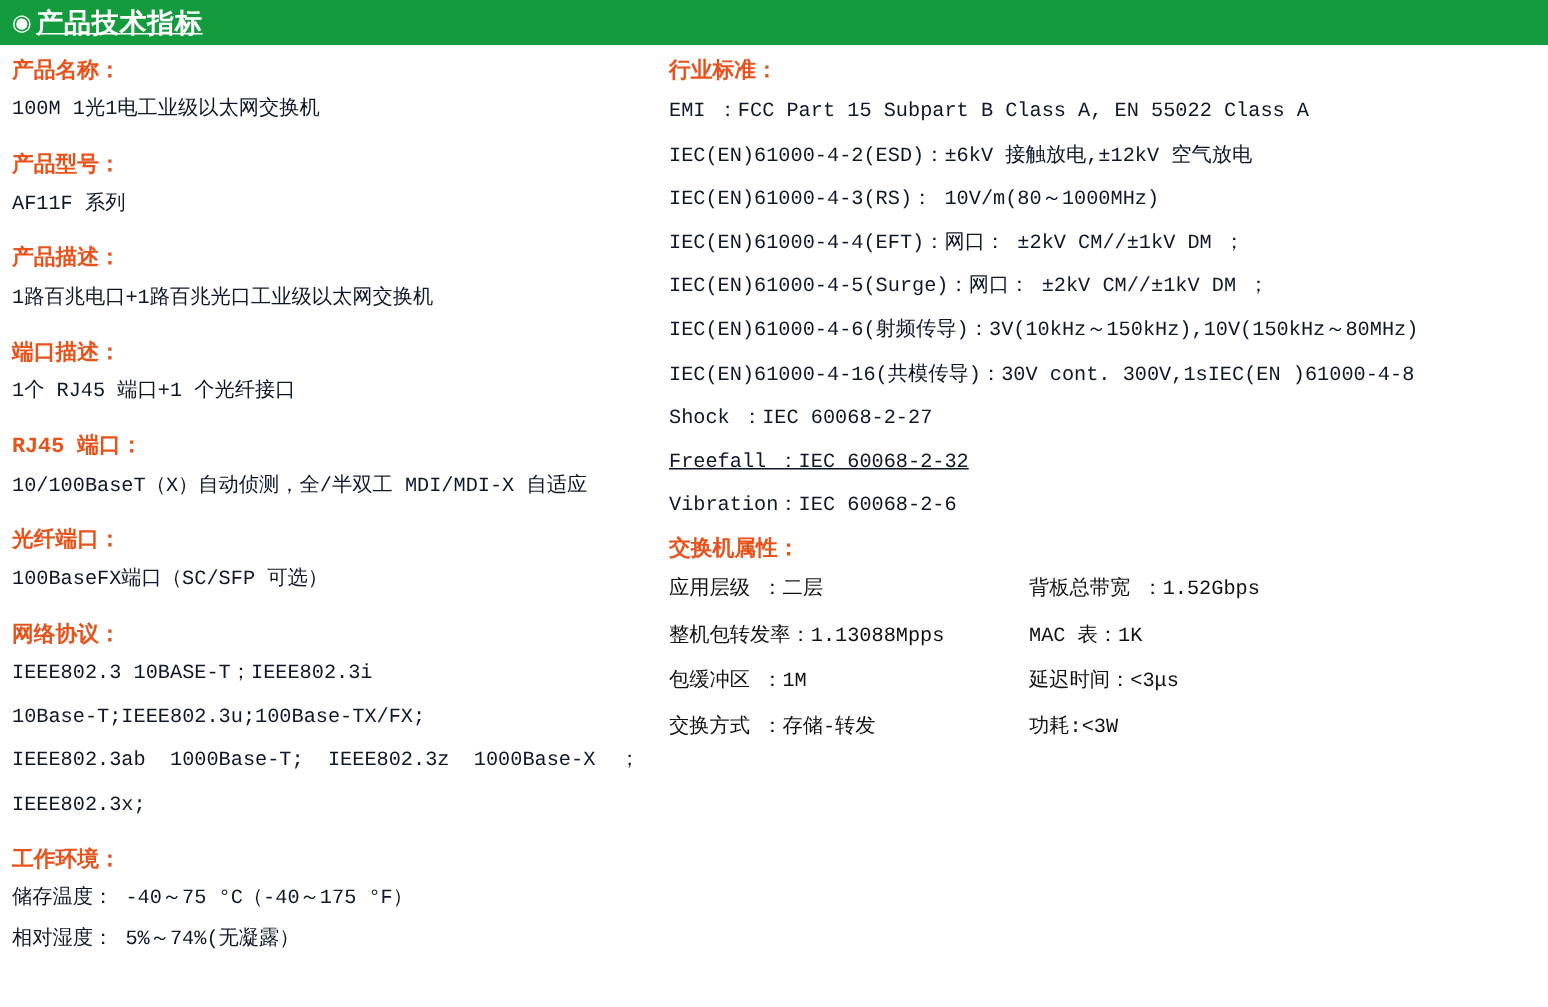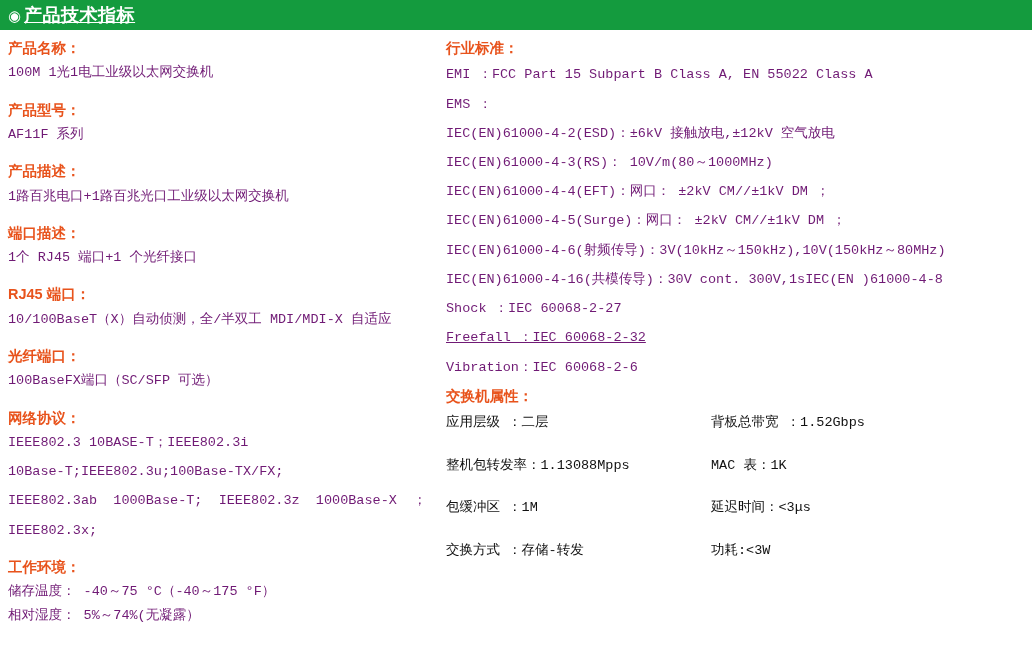--- a/index.html
+++ b/index.html
@@ -56,48 +56,48 @@
     width: 592px;
     padding-left: 6px;
     box-sizing: border-box;
   }
   .sec-head {
     color: #e8531c;
     font-weight: bold;
     font-size: 14.5px;
     margin: 0 0 7px 0;
     line-height: 1.2;
+    font-family: Liberation Mono, monospace;
   }
   .col-left .sec-head { margin-top: 19px; }
   .col-left .sec-head:first-child { margin-top: 0; }
   .body-line {
     font-family: "Liberation Mono", monospace;
     font-size: 13.5px;
     line-height: 1.35;
-    margin: 0 0 10px 0;
-    color: #701a75;
+    margin: 8px 0 10px 0;
+    color: #0f172a;
     white-space: pre-wrap;
   }
   .col-left .body-line { margin-bottom: 11px; }
   .underline-u { text-decoration: underline; }
   
   .col-right .sec-head { margin-bottom: 9px; }
   .col-right .body-line { margin-bottom: 12px; }
   .std-list .body-line { margin-bottom: 11px; }
   
   .attr-grid {
     display: grid;
     grid-template-columns: 240px auto;
     row-gap: 13px;
     column-gap: 0;
     font-family: "Liberation Mono", monospace;
     font-size: 13.5px;
     color: #111111;
     margin-top: 2px;
-    gap: 25px;
   }
   .attr-cell { line-height: 1.3; white-space: pre; }
   .env-block .body-line { margin-bottom: 5px; }
 </style>
 </head>
 <body>
 
 <div class="page">
 
   <div class="header">
@@ -139,21 +139,20 @@
         <div class="body-line">相对湿度： 5%～74%(无凝露）</div>
       </div>
 
     </div>
 
     <div class="col-right">
 
       <div class="sec-head">行业标准：</div>
       <div class="std-list">
         <div class="body-line">EMI ：FCC Part 15 Subpart B Class A, EN 55022 Class A</div>
-        <div class="body-line">EMS ：</div>
         <div class="body-line">IEC(EN)61000-4-2(ESD)：±6kV 接触放电,±12kV 空气放电</div>
         <div class="body-line">IEC(EN)61000-4-3(RS)： 10V/m(80～1000MHz)</div>
         <div class="body-line">IEC(EN)61000-4-4(EFT)：网口： ±2kV CM//±1kV DM ；</div>
         <div class="body-line">IEC(EN)61000-4-5(Surge)：网口： ±2kV CM//±1kV DM ；</div>
         <div class="body-line">IEC(EN)61000-4-6(射频传导)：3V(10kHz～150kHz),10V(150kHz～80MHz)</div>
         <div class="body-line">IEC(EN)61000-4-16(共模传导)：30V cont. 300V,1sIEC(EN )61000-4-8</div>
         <div class="body-line">Shock ：IEC 60068-2-27</div>
         <div class="body-line"><span class="underline-u">Freefall ：IEC 60068-2-32</span></div>
         <div class="body-line">Vibration：IEC 60068-2-6</div>
       </div>

